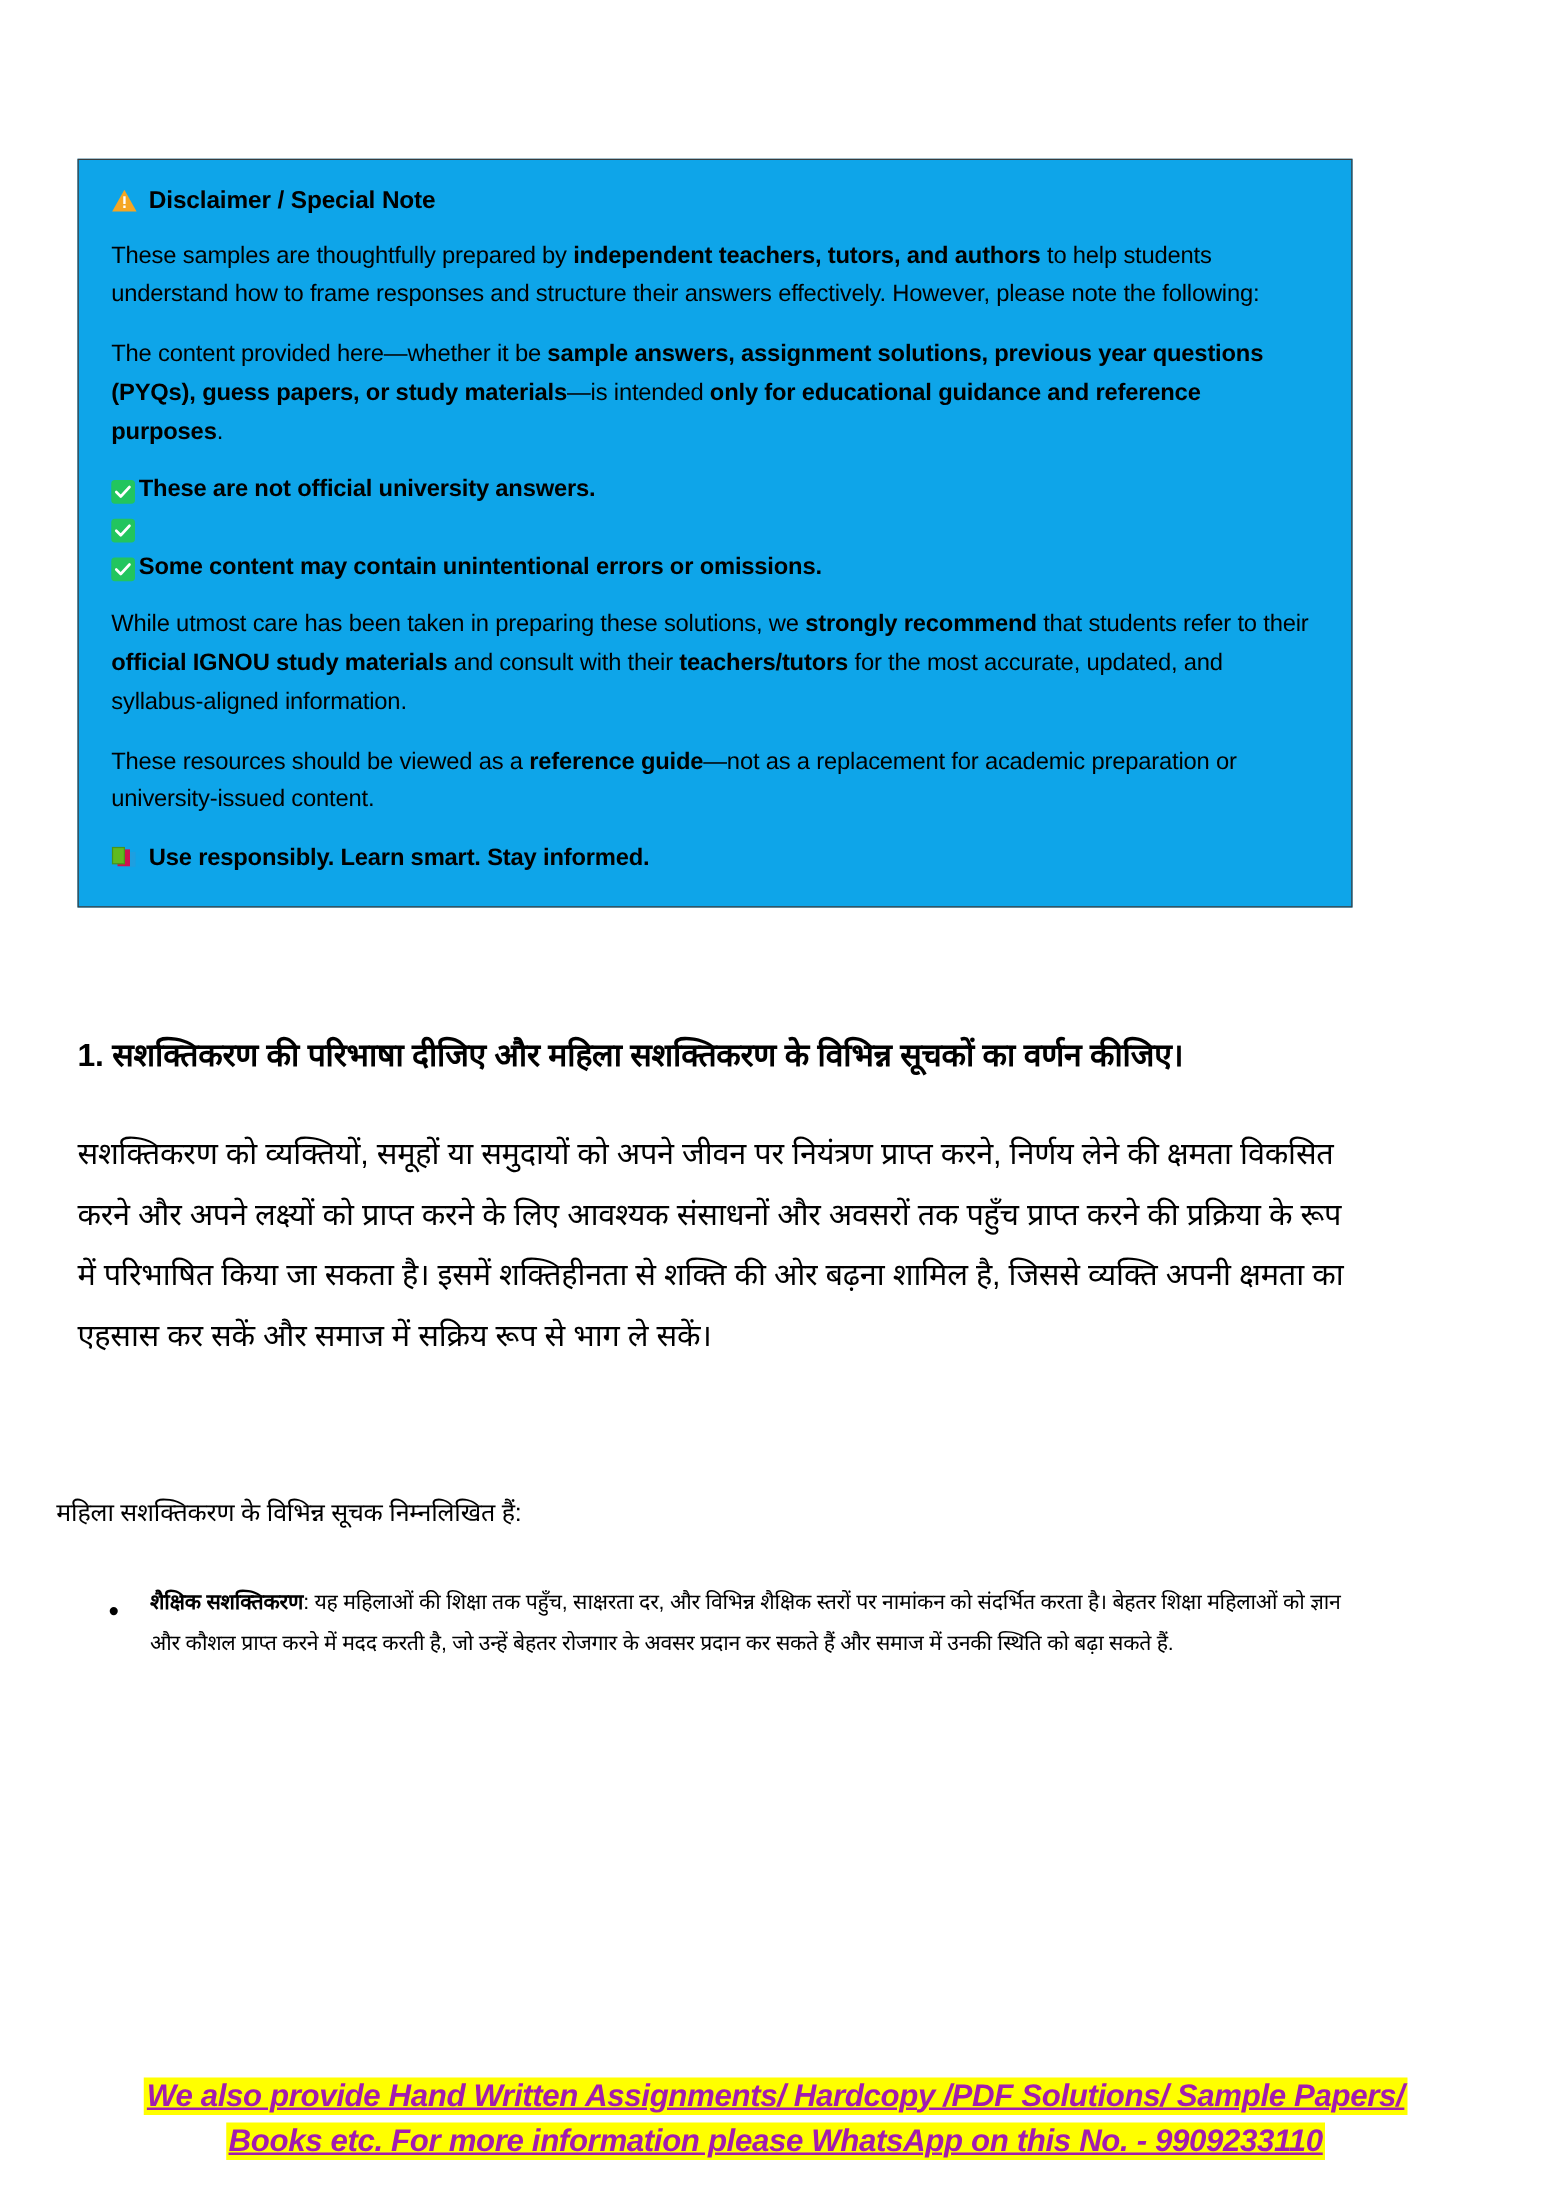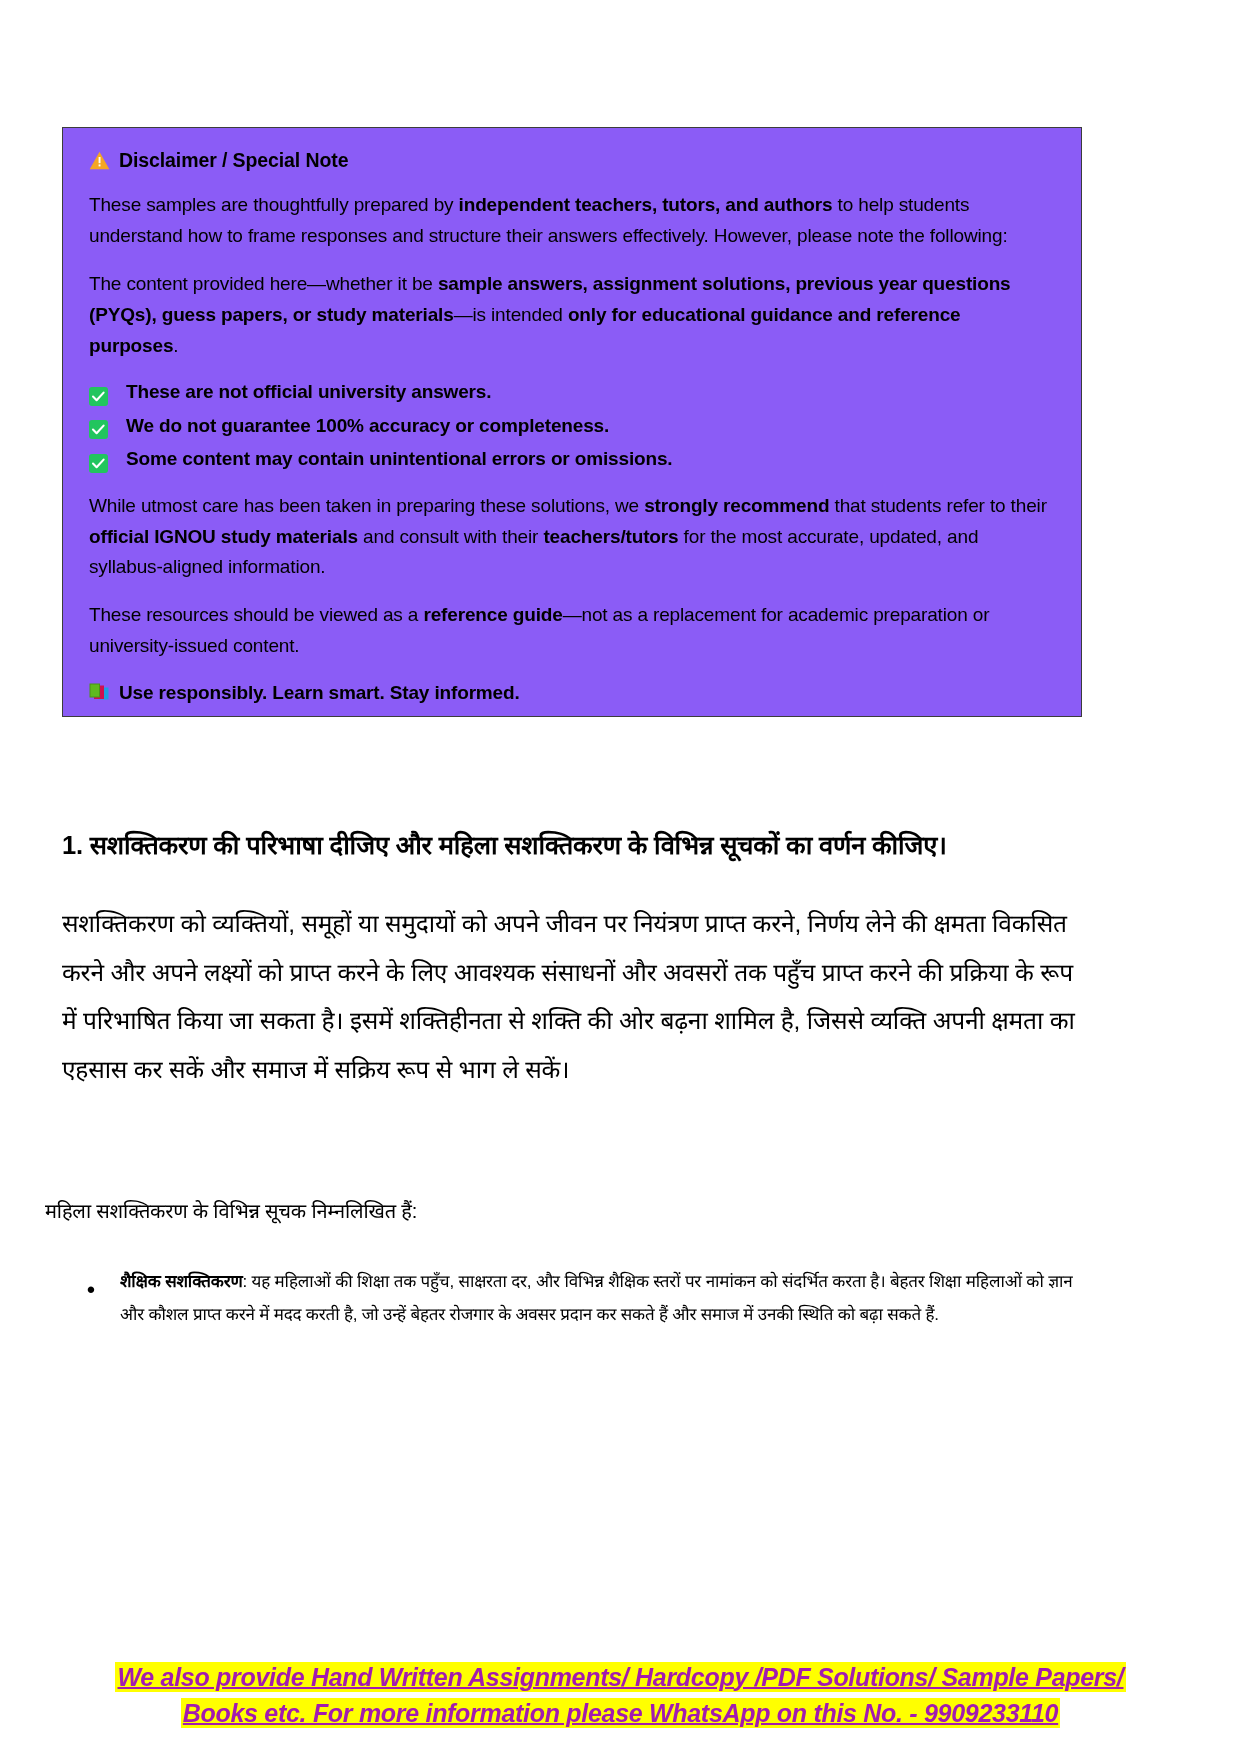--- a/index.html
+++ b/index.html
@@ -25,22 +25,22 @@
   }
 
   
   .disclaimer-box {
     position: absolute;
     left: 62px;
     top: 127px;
     width: 1020px;
     box-sizing: border-box;
     border: 1.5px solid #3c3c3c;
-    padding: 22px 26px 10px 26px;
-    background: #8b5cf6;
+    padding: 22px 26px 24px 26px;
+    background: #0ea5e9;
   }
 
   .disc-title-row {
     display: flex;
     align-items: center;
     gap: 9px;
     margin: 0 0 19px 0;
   }
   .warn-icon {
     display: inline-block;
@@ -67,22 +67,22 @@
   .disc-p:last-of-type { margin-bottom: 0; }
   .disc-p b { font-weight: bold; }
 
   .check-list {
     margin: 0 0 18px 0;
     padding: 0;
     list-style: none;
   }
   .check-list li {
     display: flex;
-    align-items: flex-end;
-    gap: 18px;
+    align-items: center;
+    gap: 3px;
     margin-bottom: 6px;
     font-size: 19px;
     font-weight: bold;
     line-height: 1.45;
     letter-spacing: -0.15px;
   }
   .check-box {
     flex: 0 0 auto;
     width: 19px;
     height: 19px;
@@ -229,21 +229,20 @@
             </svg>
         </span>
         <span>These are not official university answers.</span>
       </li>
       <li>
         <span class="check-box">
           <svg width="15" height="15" viewBox="0 0 15 15">
               <path d="M2 7.6 L5.6 11.2 L12.6 3.6" fill="none" stroke="#ffffff" stroke-width="2.1" stroke-linecap="round" stroke-linejoin="round"></path>
             </svg>
         </span>
-        <span>We do not guarantee 100% accuracy or completeness.</span>
       </li>
       <li>
         <span class="check-box">
           <svg width="15" height="15" viewBox="0 0 15 15">
               <path d="M2 7.6 L5.6 11.2 L12.6 3.6" fill="none" stroke="#ffffff" stroke-width="2.1" stroke-linecap="round" stroke-linejoin="round"></path>
             </svg>
         </span>
         <span>Some content may contain unintentional errors or omissions.</span>
       </li>
     </ul>

